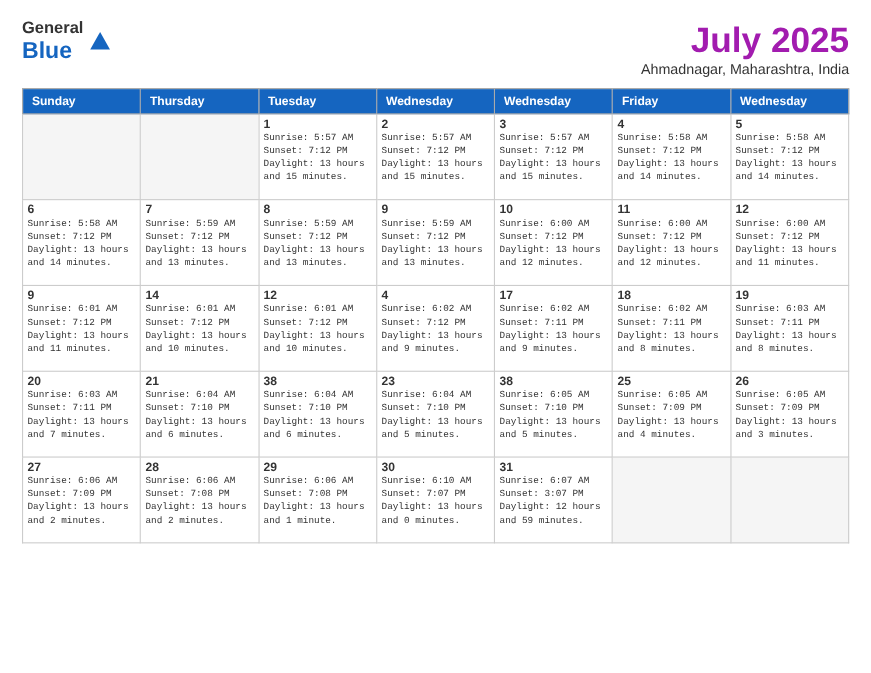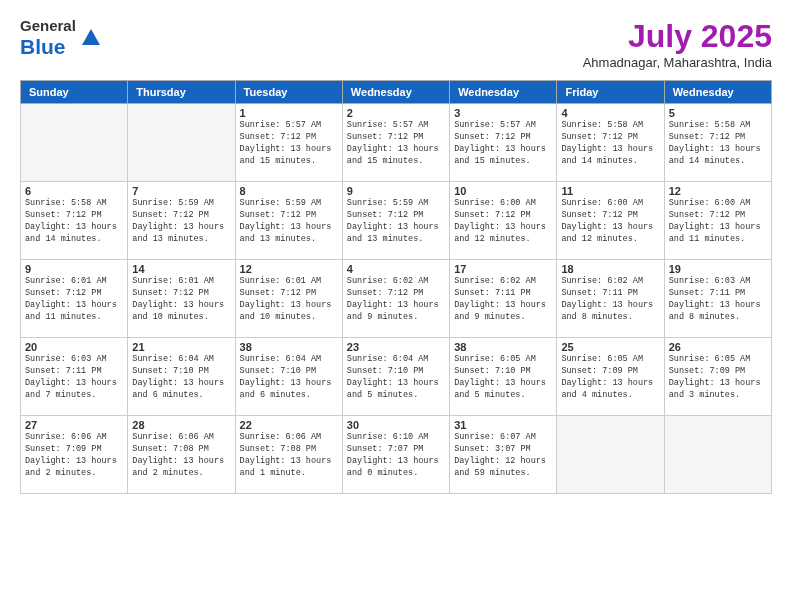--- a/index.html
+++ b/index.html
@@ -334,21 +334,21 @@
 and 2 minutes.</div>
           </td>
           <td>
             <span class="day-num">28</span>
             <div class="day-info">Sunrise: 6:06 AM
 Sunset: 7:08 PM
 Daylight: 13 hours
 and 2 minutes.</div>
           </td>
           <td>
-            <span class="day-num">22</span>
+            <span class="day-num">29</span>
             <div class="day-info">Sunrise: 6:06 AM
 Sunset: 7:08 PM
 Daylight: 13 hours
 and 1 minute.</div>
           </td>
           <td>
             <span class="day-num">30</span>
             <div class="day-info">Sunrise: 6:10 AM
 Sunset: 7:07 PM
 Daylight: 13 hours

